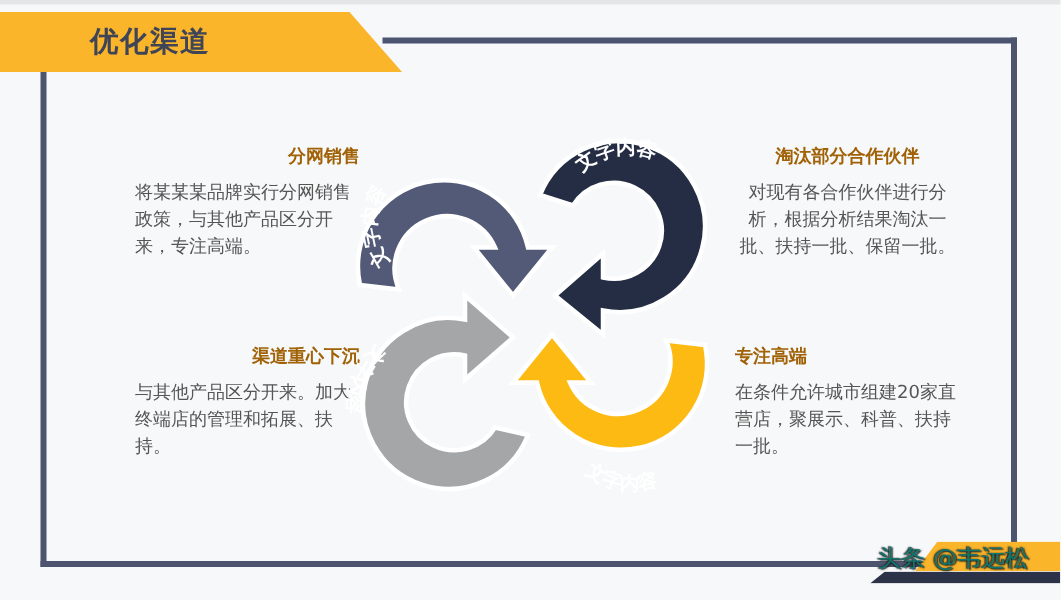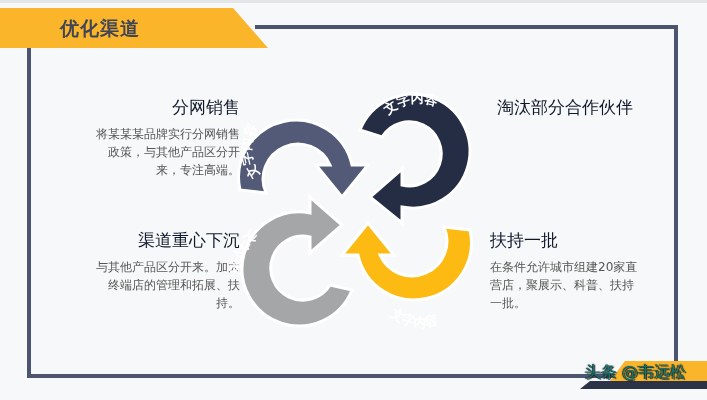--- a/index.html
+++ b/index.html
@@ -18,29 +18,29 @@
     background:#fbb52b;
     clip-path:polygon(0 0, 233px 0, 268px 40px, 0 40px);
   }
   .banner-title {
     position:absolute; left:60px; top:8px; height:28px; line-height:40px;
     font-size:19px; font-weight:bold; color:#3f4556; letter-spacing:1px;
     font-family:"DejaVu Sans",sans-serif;
   }
   .block { position:absolute; width:150px; }
   .block h3 {
-    margin:0 0 6px 0; font-size:17px; font-weight:normal; color:#0f172a;
+    margin:0 0 6px 0; font-size:12px; font-weight:bold; color:#a16207;
     font-family:"DejaVu Sans",sans-serif;
   }
   .block p {
     margin:0; font-size:12px; line-height:18px; color:#555;
     font-family:"DejaVu Sans",sans-serif;
   }
   .block.left h3 { text-align:right; }
-  .block.left p { text-align:right; }
+  .block.left p { text-align:left; }
   .b1 { left:90px; top:96px; }
   .b2 { left:90px; top:229px; }
   .b3 { left:490px; top:96px;text-align:center; }
   .b4 { left:490px; top:229px; }
   .diagram { position:absolute; left:230px; top:85px; width:250px; height:250px; }
   .footer-band {
     position:absolute; left:610px; top:361px; width:97px; height:20px; background:#fbb52b;
     clip-path:polygon(15px 0, 97px 0, 97px 20px, 0 20px);
   }
   .footer-dark {
@@ -68,23 +68,24 @@
 <div class="block left b1">
   <h3>分网销售</h3>
   <p>将某某某品牌实行分网销售政策，与其他产品区分开来，专注高端。</p>
 </div>
 <div class="block left b2">
   <h3>渠道重心下沉</h3>
   <p>与其他产品区分开来。加大终端店的管理和拓展、扶持。</p>
 </div>
 <div class="block b3">
   <h3>淘汰部分合作伙伴</h3>
+  <p>对现有各合作伙伴进行分析，根据分析结果淘汰一批、扶持一批、保留一批。</p>
 </div>
 <div class="block b4">
-  <h3>扶持一批</h3>
+  <h3>专注高端</h3>
   <p>在条件允许城市组建20家直营店，聚展示、科普、扶持一批。</p>
 </div>
 
 <svg class="diagram" viewBox="0 0 250 250" width="250" height="250">
   <defs>
     <path id="arcTL" d="M 30 90 A 38 38 0 0 1 95 38"></path>
     <path id="arcTR" d="M 158 30 A 38 38 0 0 1 220 95"></path>
     <path id="arcBL" d="M 22 145 A 38 38 0 0 0 85 228"></path>
     <path id="arcBR" d="M 160 230 A 38 38 0 0 0 222 160"></path>
   </defs>

